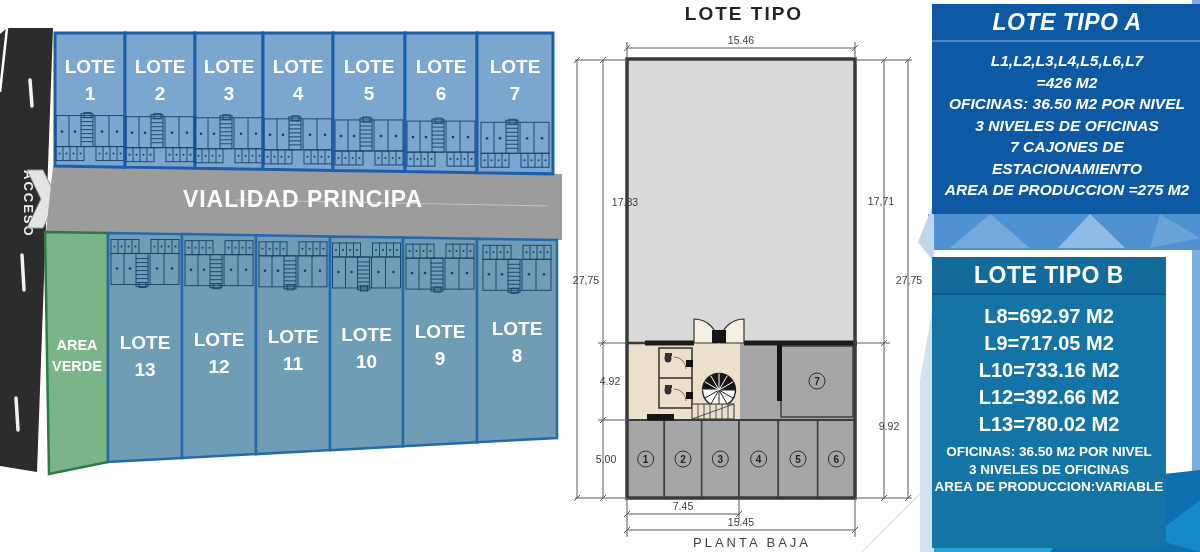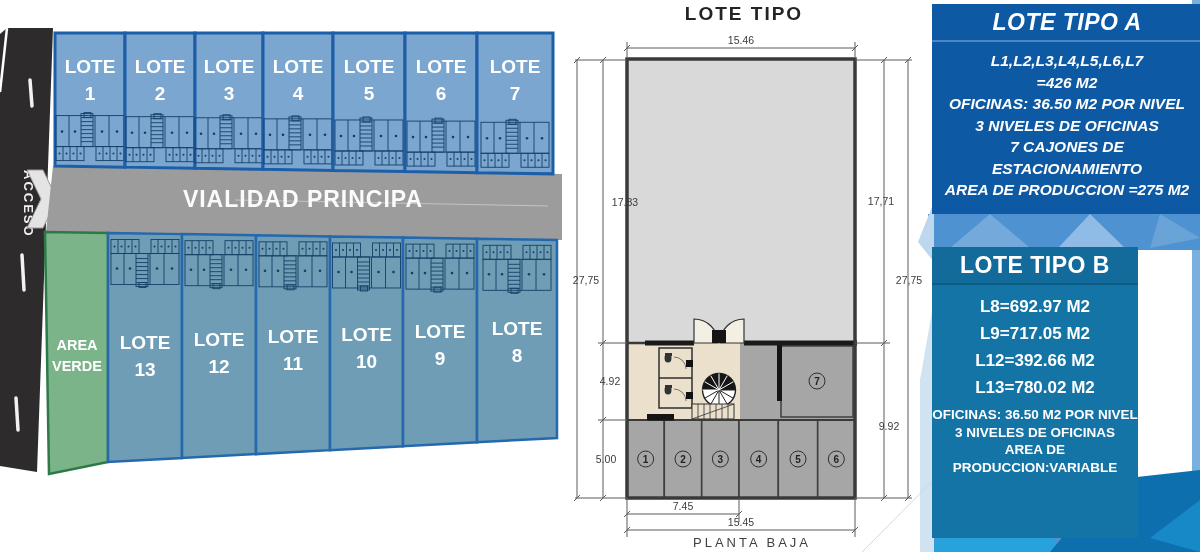--- a/index.html
+++ b/index.html
@@ -24,27 +24,27 @@
   .caption{fill:#3f3f3f;font-size:13px;letter-spacing:3px;text-anchor:middle;}
   .dim{fill:#3c3c3c;font-size:10.5px;text-anchor:middle;}
   .dimline{stroke:#5a5a5a;stroke-width:1;fill:none;}
   .wall{stroke:#3a3a3a;fill:none;}
   .mini{stroke:var(--mini_line);fill:none;stroke-width:0.9;}
   .minidot{fill:var(--mini_line);stroke:none;}
   .spot-num{fill:#222;font-size:10px;text-anchor:middle;font-weight:bold;}
 
   .panel{position:absolute;color:#ffffff;font-weight:bold;text-align:center;box-sizing:border-box;}
   .panel-a{left:932px;top:4px;width:270px;height:210px;background:var(--panel_a_bg);font-style:italic;}
-  .panel-b{left:932px;top:247px;width:206px;height:291px;background:var(--panel_b_bg);}
+  .panel-b{left:932px;top:257px;width:234px;height:291px;background:var(--panel_b_bg);}
   .panel-title{font-size:23px;padding:5px 0 4px;letter-spacing:0.5px;}
   .panel-a .panel-title{border-bottom:2px solid #4d86c2;}
   .panel-b .panel-title{border-bottom:2px solid #0d5c85;background:rgba(0,0,0,0.07);}
   .panel-body{padding-top:8px;}
   .pa-line{font-size:15.5px;line-height:21.5px;}
-  .pb-area{font-size:17px;line-height:27px;}
+  .pb-area{font-size:20px;line-height:27px;}
   .pb-details{padding-top:5px;}
   .pb-detail{font-size:13.5px;line-height:17.5px;}
 </style>
 </head>
 <body>
 
 <div class="stage">
 
 <svg width="1200" height="552" viewBox="0 0 1200 552">
   <defs>
@@ -342,20 +342,21 @@
     <div class="pa-line">ESTACIONAMIENTO</div>
     <div class="pa-line">AREA DE PRODUCCION =275 M2</div>
   </div>
 </div>
 
 <div class="panel panel-b">
   <div class="panel-title">LOTE TIPO B</div>
   <div class="panel-body">
     <div class="pb-area">L8=692.97 M2</div>
     <div class="pb-area">L9=717.05 M2</div>
+    <div class="pb-area">L10=733.16 M2</div>
     <div class="pb-area">L12=392.66 M2</div>
     <div class="pb-area">L13=780.02 M2</div>
     <div class="pb-details">
       <div class="pb-detail">OFICINAS: 36.50 M2 POR NIVEL</div>
       <div class="pb-detail">3 NIVELES DE OFICINAS</div>
       <div class="pb-detail">AREA DE PRODUCCION:VARIABLE</div>
     </div>
   </div>
 </div>
 

